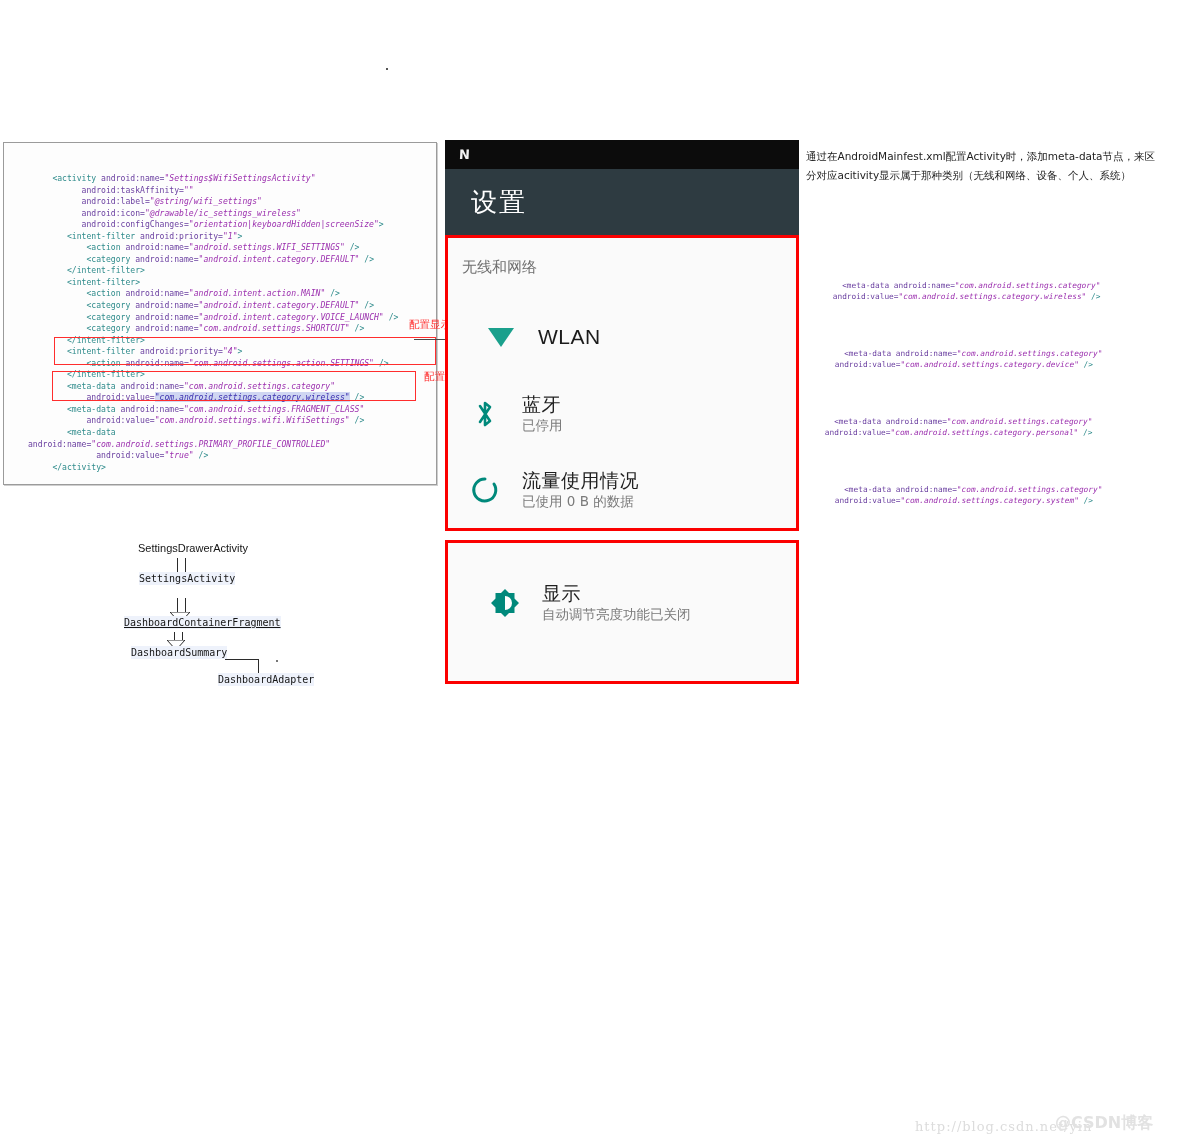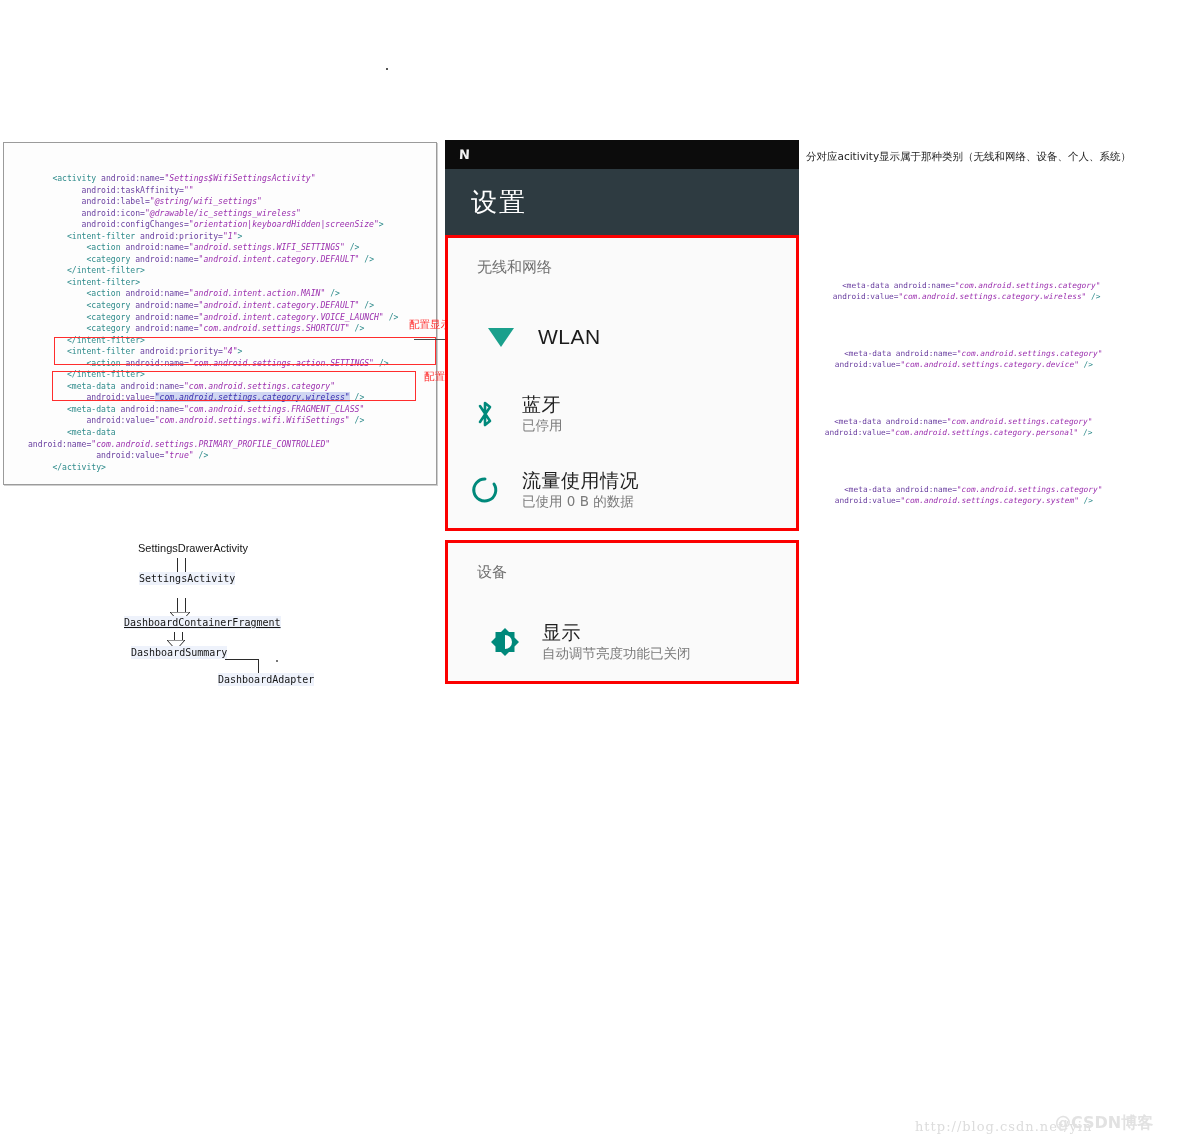--- a/index.html
+++ b/index.html
@@ -159,21 +159,21 @@
     position: relative;
     box-sizing: border-box;
   }
   .card-outlined {
     border: 3px solid #fb0000;
   }
   .card-gap { height: 9px; background: #ffffff; }
   .section-label {
     color: #6f6f6f;
     font-size: 15px;
-    padding: 20px 0 0 29px;
+    padding: 20px 0 0 14px;
     font-family: "DejaVu Sans", "Liberation Sans", sans-serif;
   }
   .row {
     display: flex;
     align-items: center;
     min-height: 62px;
     padding: 4px 0 4px 0;
   }
   .row-icon {
     width: 74px;
@@ -377,38 +377,38 @@
         </div>
         <div class="row-text">
           <div class="row-title big">更多</div>
         </div>
       </div>
     </div>
 
     <div class="card-gap"></div>
 
     <div class="card card-outlined" style="height:144px;">
-      <div class="section-label">设备</div>
 
       <div class="row" style="margin-top:25px;padding-left:20px;">
         <div class="row-icon">
           <svg width="30" height="30" viewBox="0 0 30 30">
             <path d="M15 1 L19 5 L24.5 5 L24.5 10.5 L29 15 L24.5 19.5 L24.5 25 L19 25 L15 29 L11 25 L5.5 25 L5.5 19.5 L1 15 L5.5 10.5 L5.5 5 L11 5 Z" fill="#00897b"></path>
             <path d="M15 8 a7 7 0 0 1 0 14 Z" fill="#ffffff"></path>
           </svg>
         </div>
         <div class="row-text">
           <div class="row-title big">显示</div>
           <div class="row-sub">自动调节亮度功能已关闭</div>
         </div>
       </div>
     </div>
   </div>
 
   <div class="note-zh">
+    <div>通过在AndroidMainfest.xml配置Activity时，添加meta-data节点，来区</div>
     <div>分对应acitivity显示属于那种类别（无线和网络、设备、个人、系统）</div>
   </div>
 
   <div class="snippets">
     <div class="snippet" style="padding-left:8px;">
       <span class="snip"><span class="attr">&lt;meta-data android:name=</span><span class="val">"com.android.settings.category"</span>
     <span class="attr">android:value=</span><span class="val">"com.android.settings.category.wireless"</span><span class="tag"> /&gt;</span></span>
     </div>
     <div class="snippet" style="padding-left:10px;">
       <span class="snip"><span class="attr">&lt;meta-data android:name=</span><span class="val">"com.android.settings.category"</span>

